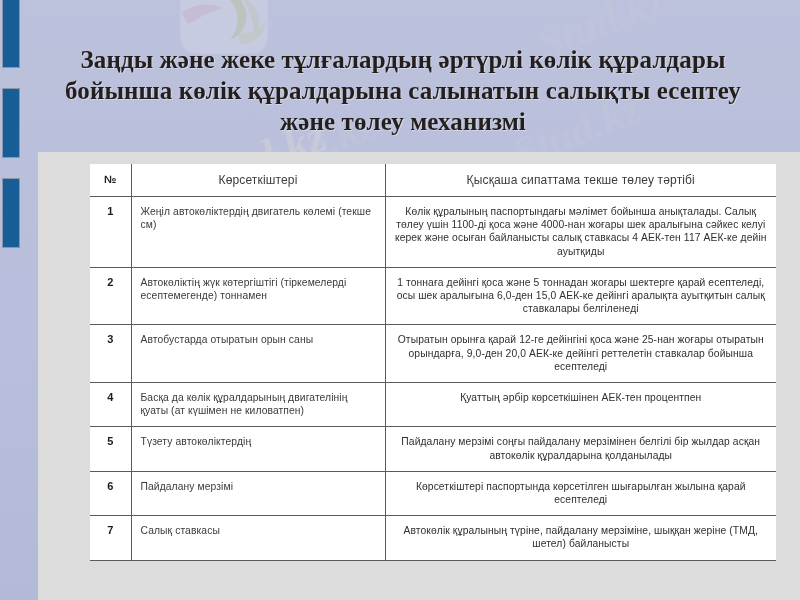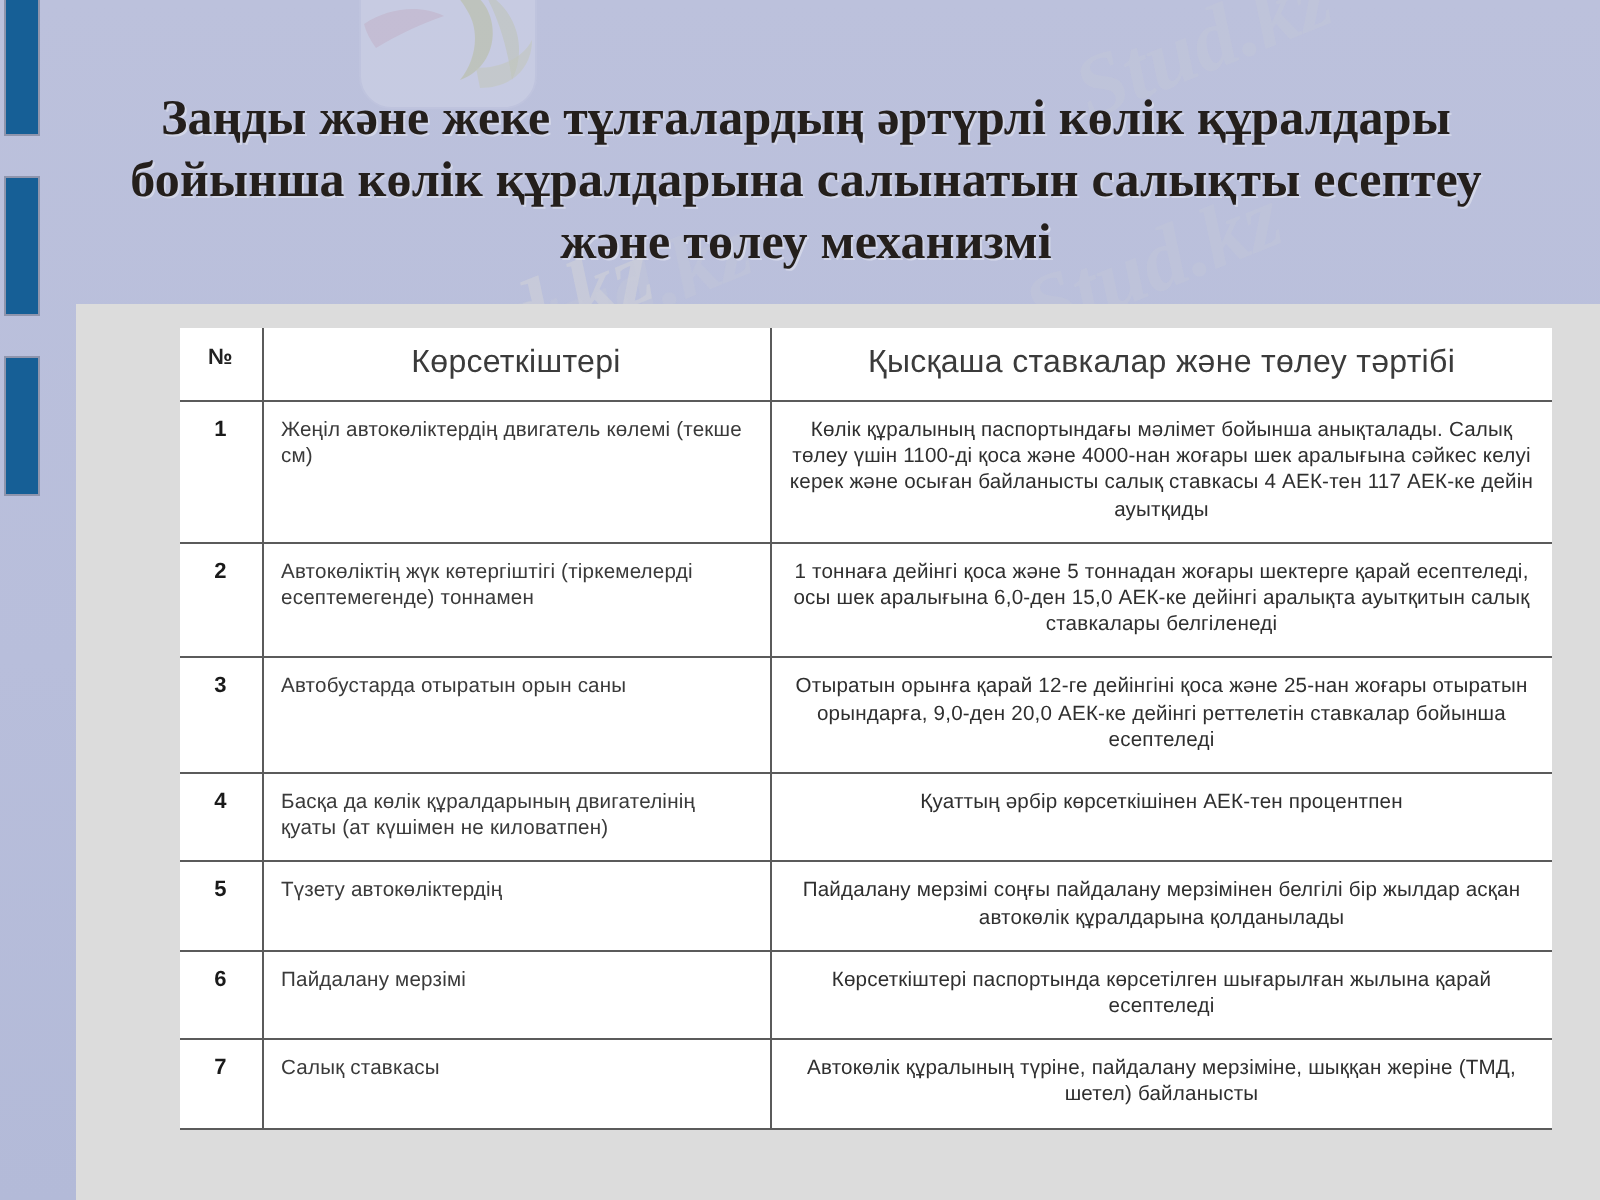--- a/index.html
+++ b/index.html
@@ -105,21 +105,21 @@
     border-right: 1px solid #5b5b5b;
   }
   #tax-table td.col-ind,
   #tax-table th.col-ind {
     border-right: 1px solid #5b5b5b;
   }
 
   #tax-table thead th {
     text-align: center;
     font-weight: normal;
-    font-size: 16px;
+    font-size: 12px;
     color: #3b3b3b;
     padding: 9px 6px 9px 6px;
     letter-spacing: 0.15px;
   }
   #tax-table thead th.col-num {
     font-weight: bold;
     color: #222;
     font-size: 11px;
   }
 
@@ -187,21 +187,21 @@
     <table id="tax-table">
       <colgroup>
         <col class="c-num">
         <col class="c-ind">
         <col class="c-desc">
       </colgroup>
       <thead>
         <tr>
           <th class="col-num">№</th>
           <th class="col-ind">Көрсеткіштері</th>
-          <th class="col-desc">Қысқаша ставкалар және төлеу тәртібі</th>
+          <th class="col-desc">Қысқаша сипаттама текше төлеу тәртібі</th>
         </tr>
       </thead>
       <tbody>
         <tr>
           <td class="col-num">1</td>
           <td class="col-ind">Жеңіл автокөліктердің двигатель көлемі (текше см)</td>
           <td class="col-desc">Көлік құралының паспортындағы мәлімет бойынша анықталады. Салық төлеу үшін 1100-ді қоса және 4000-нан жоғары шек аралығына сәйкес келуі керек және осыған байланысты салық ставкасы 4 АЕК-тен 117 АЕК-ке дейін ауытқиды</td>
         </tr>
         <tr>
           <td class="col-num">2</td>

